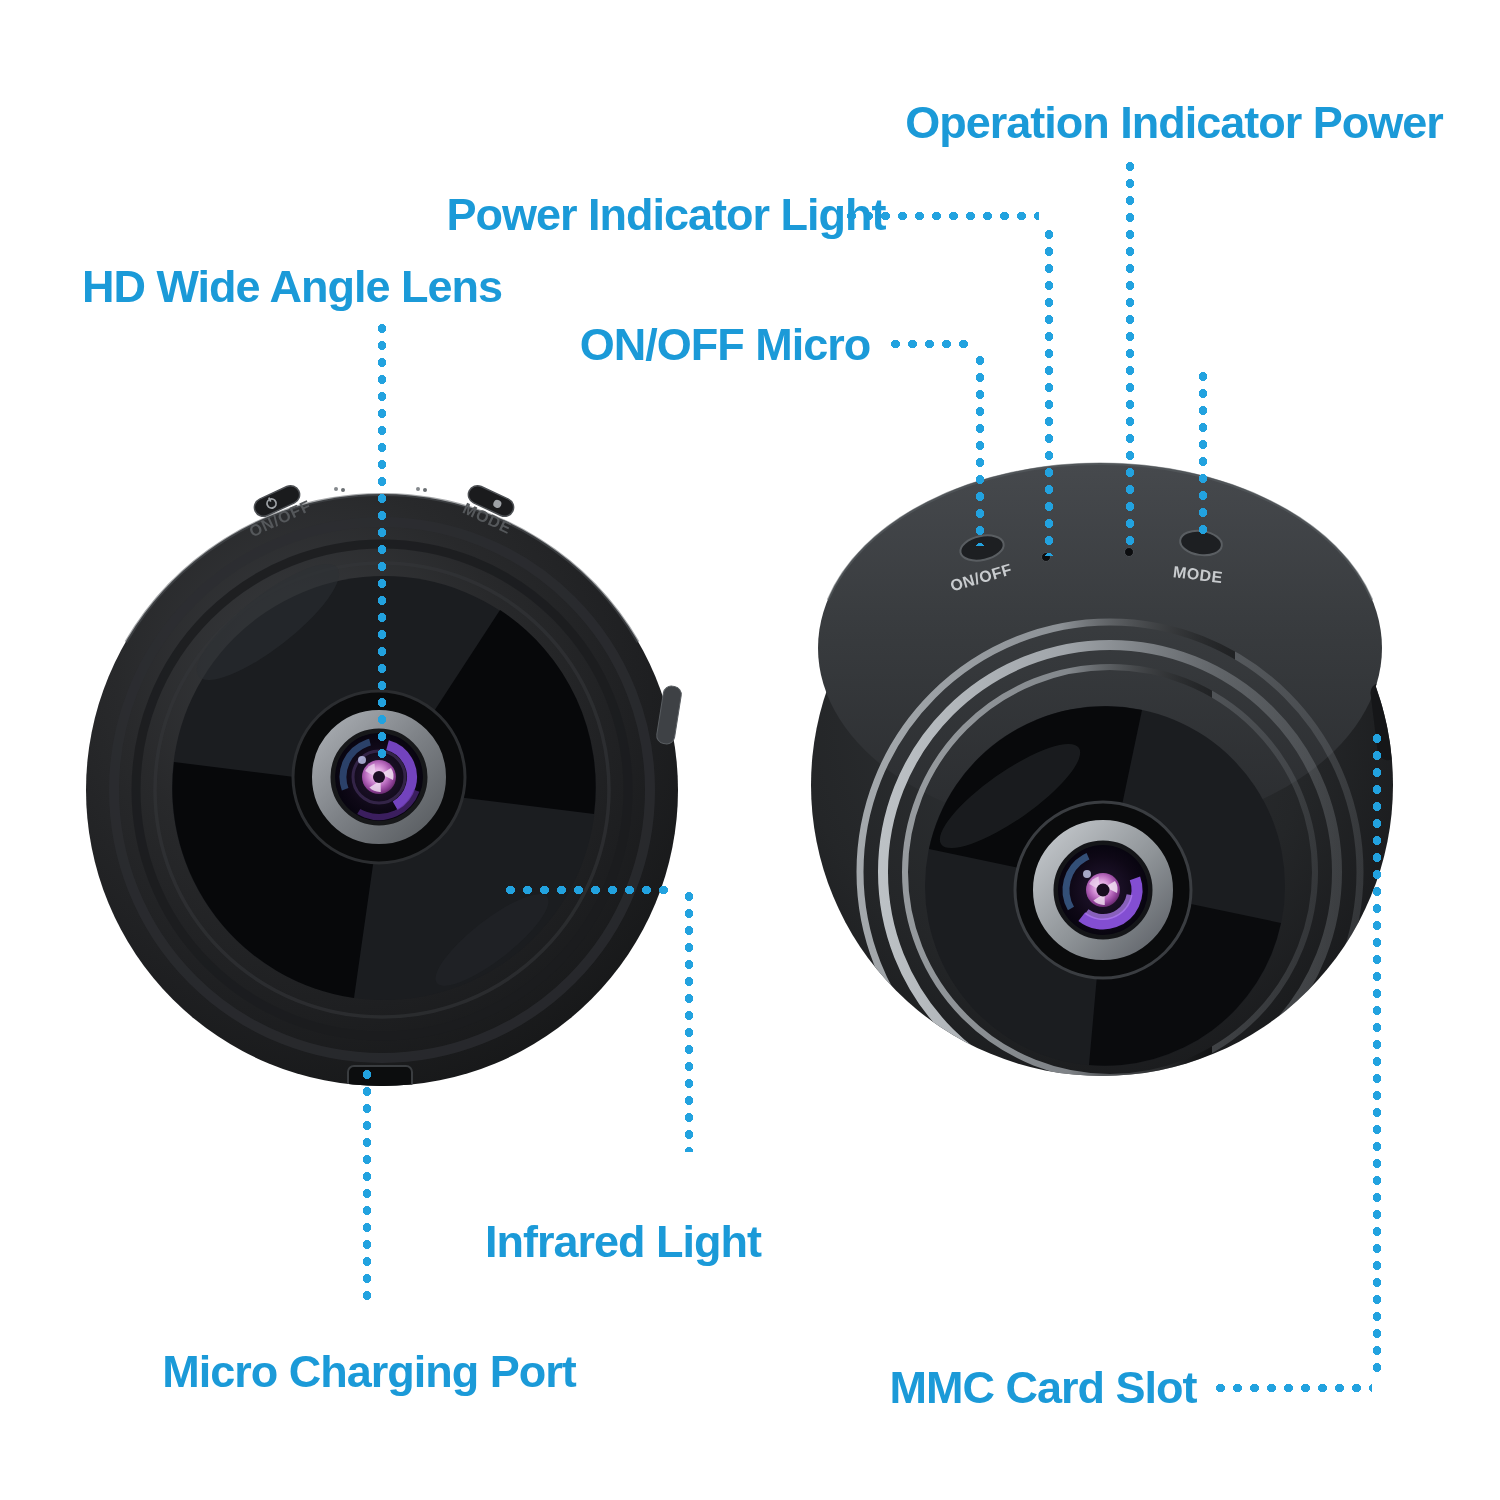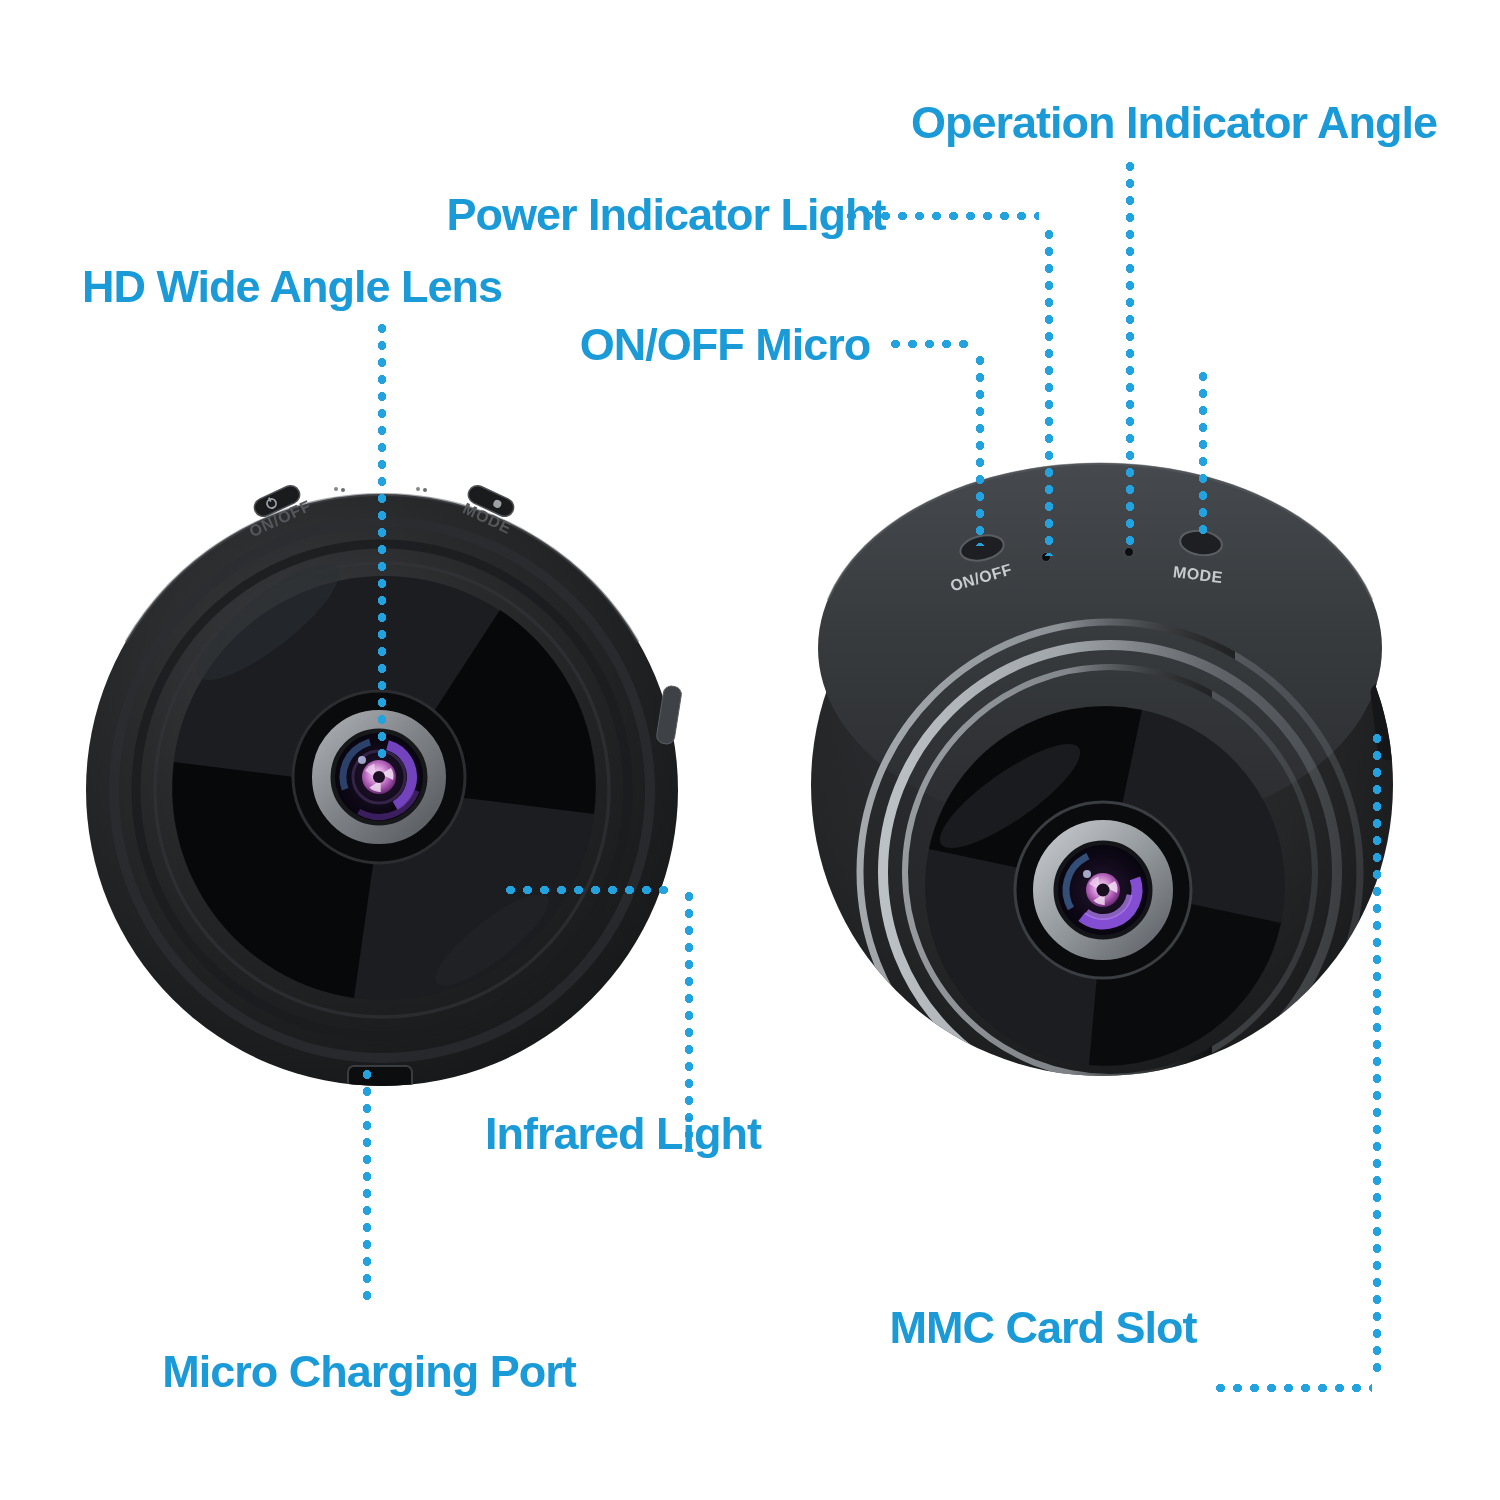--- a/index.html
+++ b/index.html
@@ -213,20 +213,20 @@
   <div class="hdots" style="left:887px;top:339px;width:82px;"></div>
   <div class="vdots" style="left:975px;top:352px;height:194px;"></div>
   <div class="vdots" style="left:1125px;top:158px;height:390px;"></div>
   <div class="vdots" style="left:1198px;top:368px;height:174px;"></div>
   <div class="hdots" style="left:502px;top:885px;width:174px;"></div>
   <div class="vdots" style="left:684px;top:888px;height:264px;"></div>
   <div class="vdots" style="left:362px;top:1066px;height:240px;"></div>
   <div class="vdots" style="left:1372px;top:730px;height:650px;"></div>
   <div class="hdots" style="left:1212px;top:1383px;width:160px;"></div>
 
-  <div class="lbl" style="left:1174px;top:123px;">Operation Indicator Angle</div>
+  <div class="lbl" style="left:1174px;top:123px;">Operation Indicator Power</div>
   <div class="lbl" style="left:642px;top:215px;margin-left:24px;">Power Indicator Light</div>
   <div class="lbl" style="left:292px;top:287px;">HD Wide Angle Lens</div>
   <div class="lbl" style="left:725px;top:345px;">ON/OFF Micro</div>
-  <div class="lbl" style="left:623px;top:1134px;">Infrared Light</div>
+  <div class="lbl" style="left:623px;top:1242px;">Infrared Light</div>
   <div class="lbl" style="left:369px;top:1340px;margin-top:32px;">Micro Charging Port</div>
-  <div class="lbl" style="left:1043px;top:1328px;">MMC Card Slot</div>
+  <div class="lbl" style="left:1043px;top:1388px;">MMC Card Slot</div>
 </div>
 
 </body></html>

